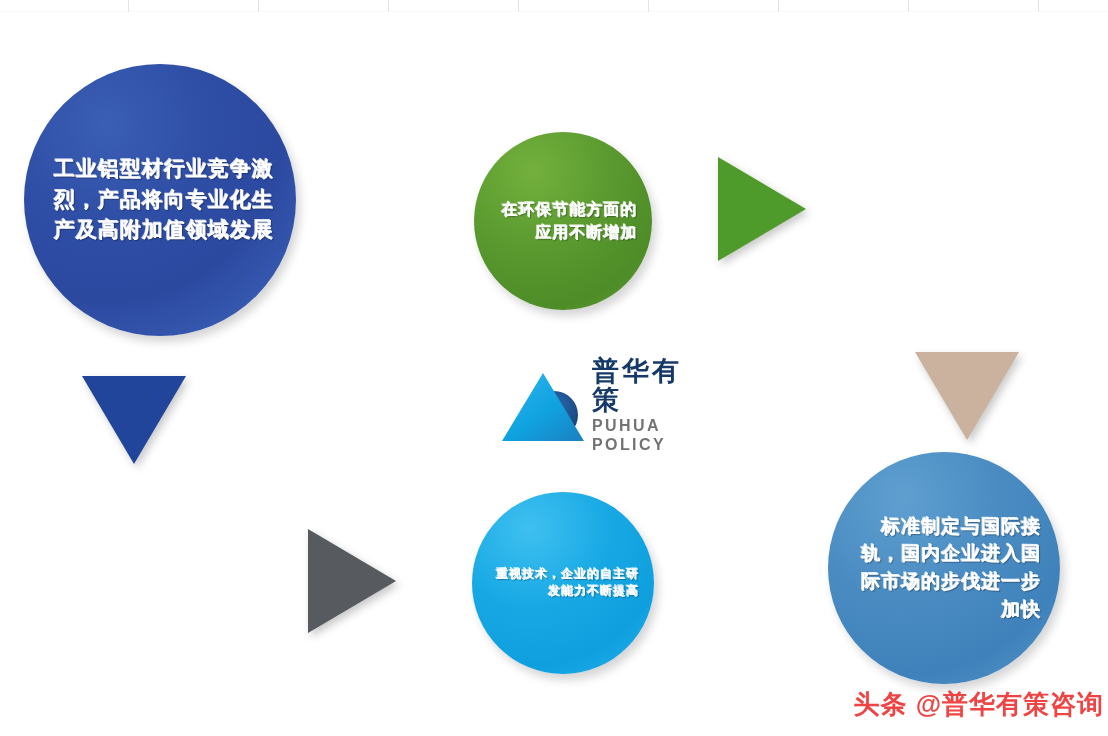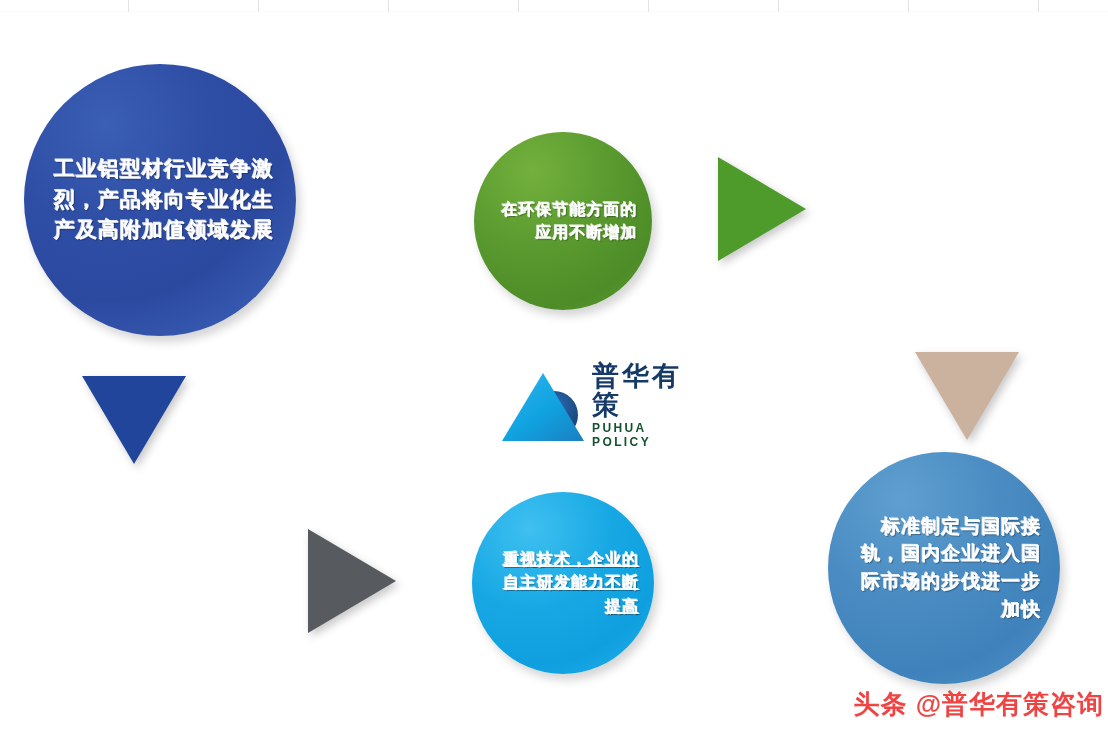--- a/index.html
+++ b/index.html
@@ -90,21 +90,21 @@
     background: radial-gradient(circle at 35% 20%, #7e8286 0%, #6a6e72 40%, #5c6064 72%, #74787c 100%);
   }
   #bubble-brand .txt { font-size: 16px; }
 
   
   #bubble-rnd {
     left: 472px; top: 492px;
     width: 182px; height: 182px;
     background: radial-gradient(circle at 32% 20%, #3fc0f0 0%, #17a8e4 42%, #0f9fdf 72%, #2ab4ec 100%);
   }
-  #bubble-rnd .txt { font-size: 16px; text-decoration: underline; }
+  #bubble-rnd .txt { font-size: 12px; }
 
   
   #bubble-standards {
     left: 828px; top: 452px;
     width: 232px; height: 232px;
     background: radial-gradient(circle at 32% 20%, #5f9fd0 0%, #4a8cc2 40%, #3f82bb 72%, #5496cc 100%);
   }
   #bubble-standards .txt { font-size: 19px; }
 
   
@@ -180,23 +180,23 @@
   }
   #logo-cn {
     color: #163a68;
     font-weight: bold;
     font-size: 27px;
     letter-spacing: 3px;
     line-height: 1.05;
     margin-top: 10px;
   }
   #logo-en {
-    color: #14532d;
-    font-weight: bold;
-    font-size: 12px;
+    color: #737373;
+    font-weight: bold;
+    font-size: 16px;
     letter-spacing: 2.4px;
     line-height: 1.2;
     margin-top: 2px;
   }
 
   
   #watermark {
     position: absolute;
     right: 4px; bottom: 14px;
     color: #ef4444;

